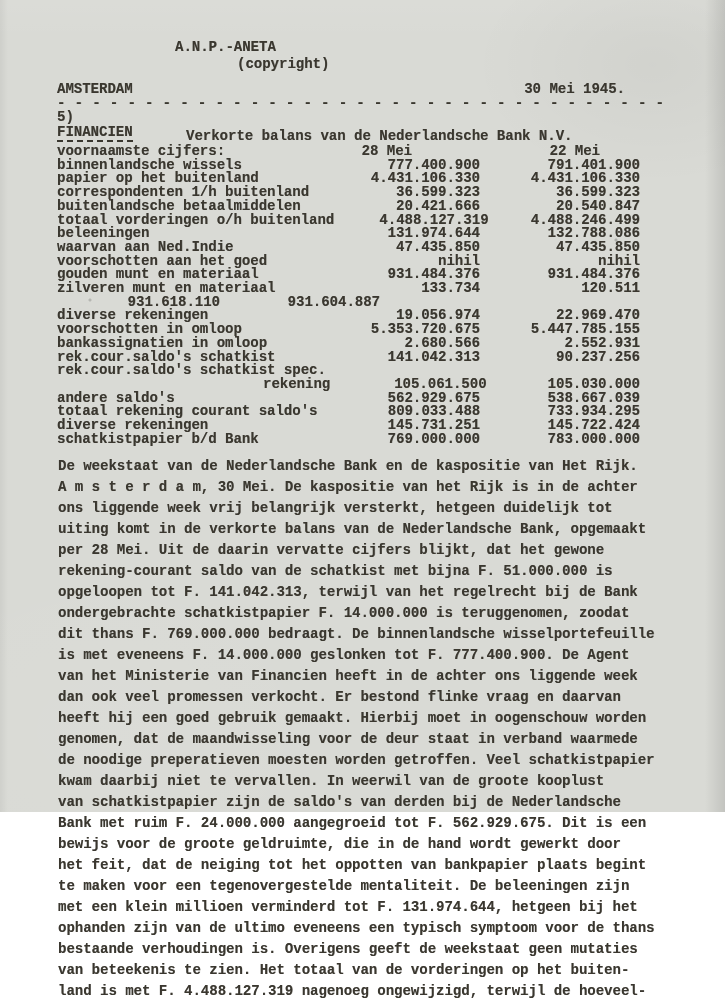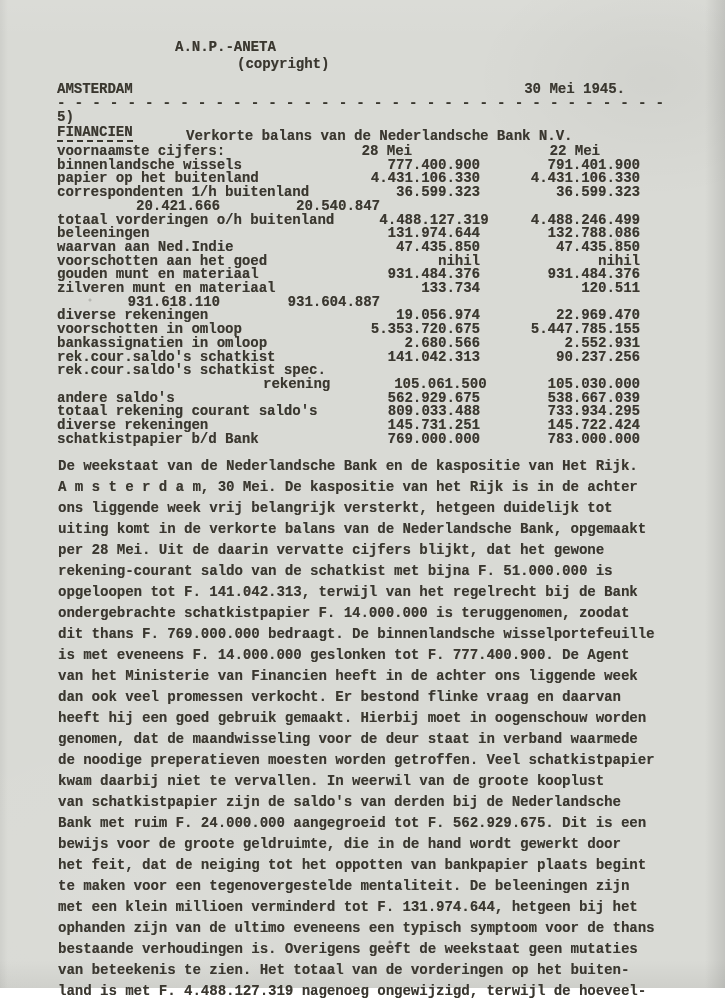--- a/index.html
+++ b/index.html
@@ -1,21 +1,21 @@
 <!DOCTYPE html>
 <html><head>
 <meta charset="utf-8">
 <style>
   html,body { margin:0; padding:0; }
   body {
     width:725px; height:1000px; overflow:hidden;
     font-family:"Liberation Mono","DejaVu Sans Mono",monospace;
   }
   .paper {
-    position:relative; width:725px; height:988px;
+    position:relative; width:725px; height:812px;
     background-color:#d9dad5;
     background-image:
       radial-gradient(circle 2px at 390px 942px, rgba(40,40,36,.55) 0 1px, transparent 2px),
       radial-gradient(circle 2px at 616px 240px, rgba(40,40,36,.25) 0 1px, transparent 2px),
       radial-gradient(circle 2px at 90px 300px, rgba(40,40,36,.2) 0 1px, transparent 2px),
       radial-gradient(ellipse 300px 200px at 90% 8%, rgba(0,0,0,.035), transparent 60%),
       radial-gradient(ellipse 400px 300px at 15% 90%, rgba(255,255,255,.05), transparent 60%),
       linear-gradient(to right, rgba(0,0,0,.05) 0, transparent 8px, transparent 705px, rgba(0,0,0,.10) 100%),
       linear-gradient(to bottom, rgba(255,255,255,.06) 0, transparent 40px, transparent 960px, rgba(0,0,0,.05) 100%);
     color:#3a372f;
@@ -84,20 +84,21 @@
       <span class="tv2">4.431.106.330</span>
     </div>
 
     <div class="trow">
       <span class="tlabel">correspondenten 1/h buitenland</span>
       <span class="tv1">36.599.323</span>
       <span class="tv2">36.599.323</span>
     </div>
 
     <div class="trow">
+      <span class="tlabel">buitenlandsche betaalmiddelen</span>
       <span class="tv1">20.421.666</span>
       <span class="tv2">20.540.847</span>
     </div>
 
     <div class="trow">
       <span class="tlabel">totaal vorderingen o/h buitenland</span>
       <span class="tv1">4.488.127.319</span>
       <span class="tv2">4.488.246.499</span>
     </div>
 

